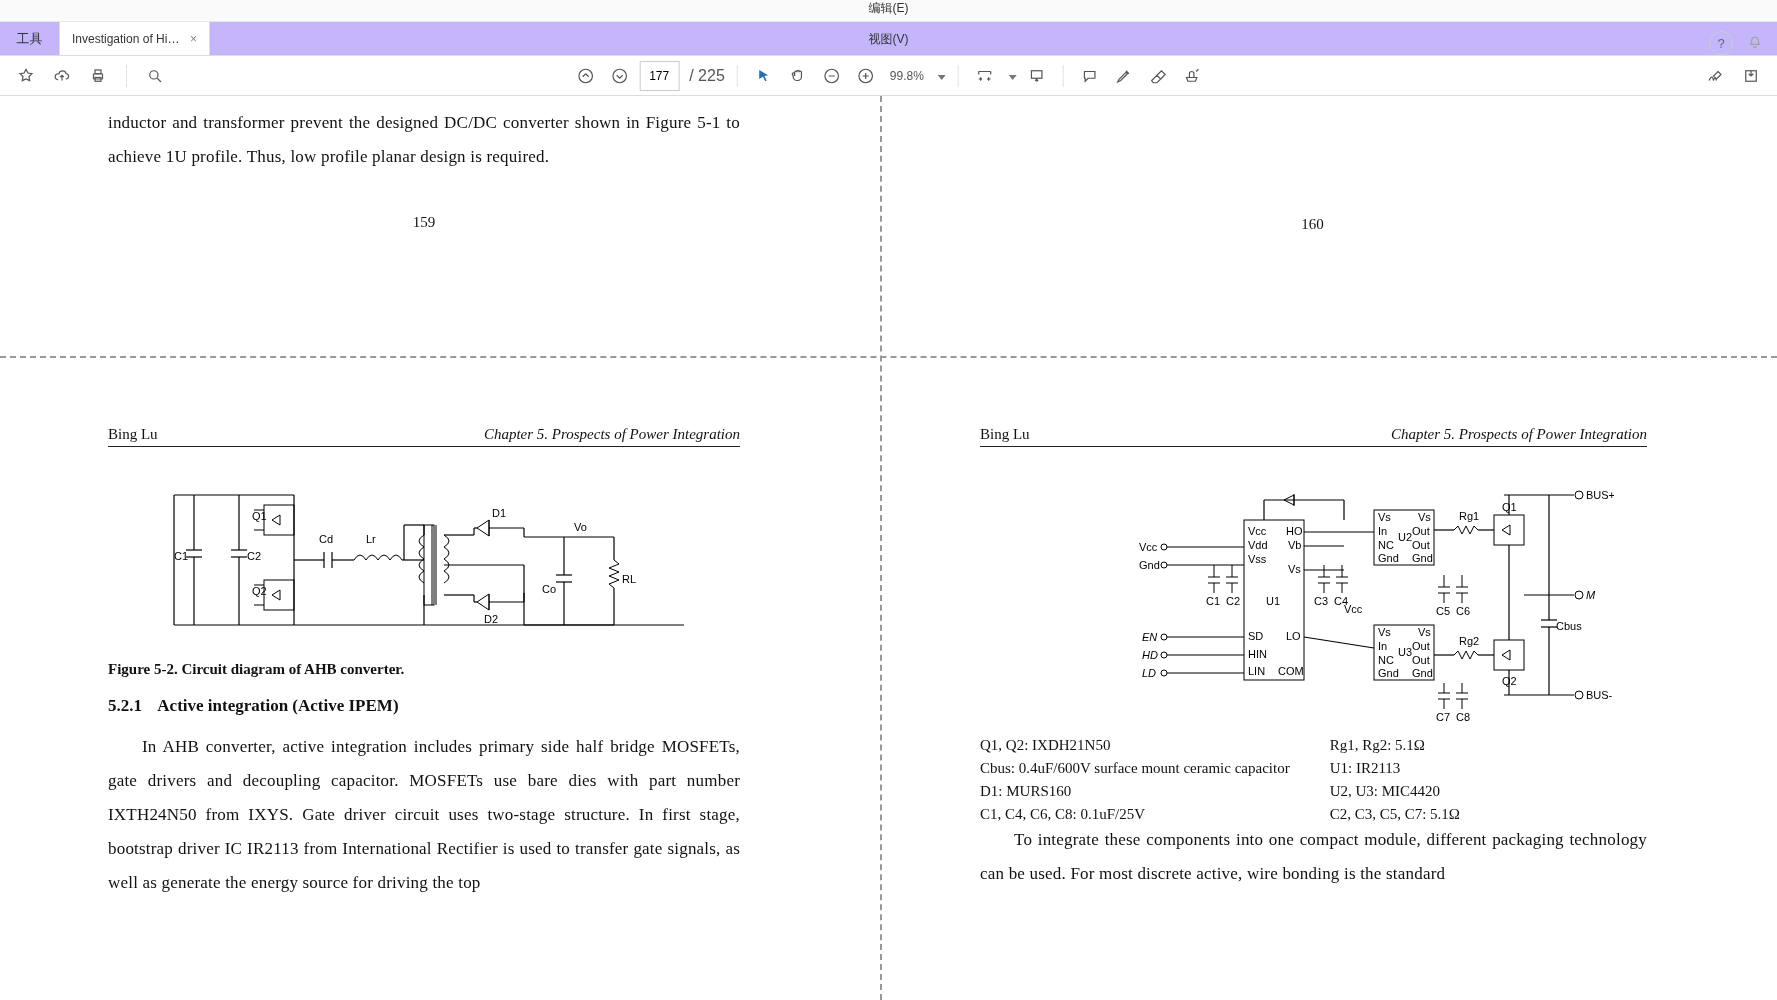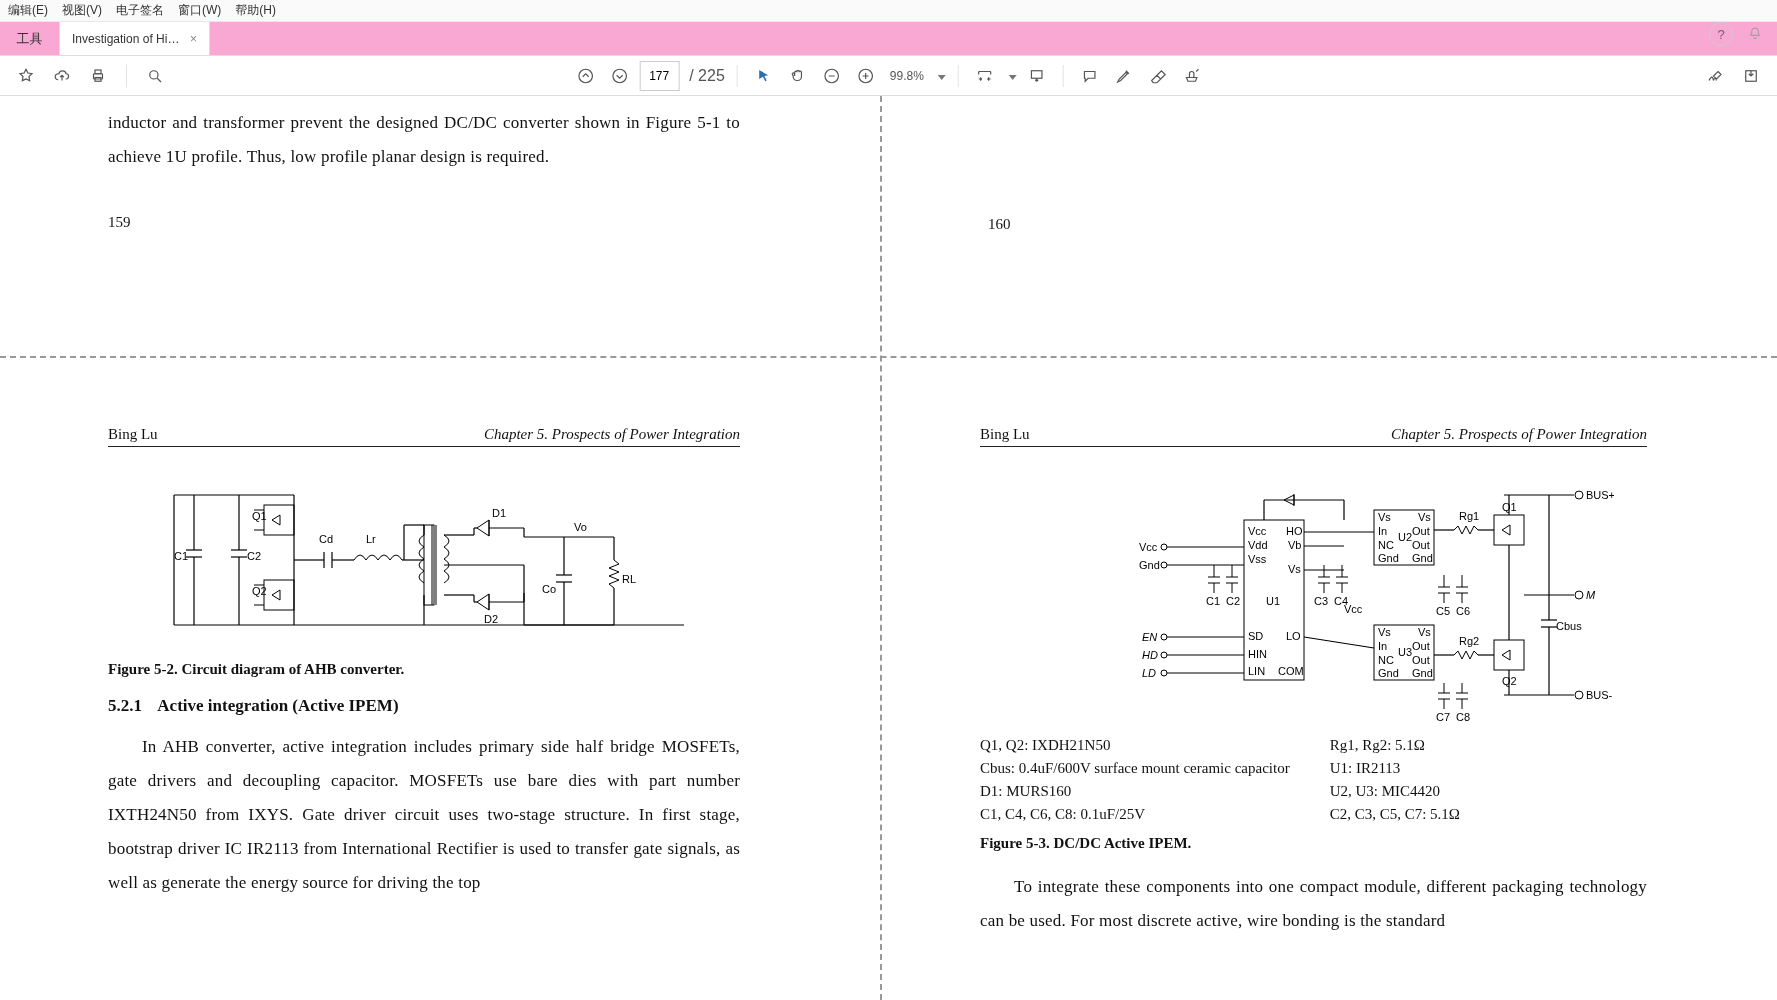--- a/index.html
+++ b/index.html
@@ -1,23 +1,23 @@
 <!DOCTYPE html>
 <html><head>
 <meta charset="utf-8">
 <style>
   * { box-sizing: border-box; margin: 0; padding: 0; }
   body { font-family: "Segoe UI", Arial, sans-serif; font-size: 12px; color: #333; background: #fff; overflow: hidden; width: 1777px; height: 1000px; }
 
   
-  .menubar { height: 22px; display: flex; align-items: center; padding: 0 8px; gap: 14px; font-size: 12px; color: #333; border-bottom: 1px solid #e8e8e8; background: #fafafa; }
+  .menubar { height: 22px; display: flex; align-items: center; padding: 0 8px; gap: 14px; font-size: 12px; color: #333; border-bottom: 1px solid #e8e8e8; background: #fafafa; flex-direction: column; }
   .menubar span { cursor: default; }
 
   
-  .tabstrip { height: 34px; display: flex; align-items: flex-start; border-bottom: 1px solid #ddd; background: #f9a8d4; }
+  .tabstrip { height: 34px; display: flex; align-items: flex-end; border-bottom: 1px solid #ddd; background: #c4b5fd; }
   .tab-tools { width: 60px; height: 100%; display:flex; align-items:center; justify-content:center; border-right: 1px solid #ddd; font-size: 13px; color:#333; }
   .tab-doc { height: 100%; display:flex; align-items:center; padding: 0 12px; border-right: 1px solid #ddd; max-width: 160px; gap:8px; font-size:12px; color:#333; background:#fff;}
   .tab-doc .label { white-space: nowrap; overflow: hidden; text-overflow: ellipsis; max-width: 110px; }
   .tab-doc .close { color:#888; font-size:12px; }
 
   
   .toolbar { height: 40px; display:flex; align-items:center; border-bottom:1px solid #ddd; background:#fff; padding: 0 6px; position:relative; }
   .tb-group { display:flex; align-items:center; gap:8px; padding:0 6px;}
   .tb-sep { width:1px; height:22px; background:#e2e2e2; margin:0 6px;}
   .tb-btn { width:28px; height:28px; display:flex; align-items:center; justify-content:center; border-radius:4px; color:#555; cursor:default; }
@@ -41,21 +41,21 @@
 
   .doc-page { position:absolute; color:#000; }
   
   .q1 { left:0;   top:0;   width:880px; height:260px; padding: 10px 140px 10px 108px; }
   .q2 { left:880px; top:0; width:897px; height:260px; padding: 10px 140px 10px 108px; }
   .q3 { left:0;   top:260px; width:880px; height:644px; padding: 70px 140px 10px 108px;}
   .q4 { left:880px; top:260px; width:897px; height:644px; padding: 70px 130px 10px 100px;}
 
   .body-text { font-family: "Times New Roman", serif; font-size: 17px; line-height: 2.0; text-align: justify; letter-spacing: .2px; color:#111;}
   .body-text.indent { text-indent: 2em; }
-  .pn { font-family:"Times New Roman",serif; font-size:15px; text-align:left; margin-top: 40px; color:#111;}
+  .pn { font-family:"Times New Roman",serif; font-size:15px; text-align:center; margin-top: 40px; color:#111;}
 
   .running { display:flex; justify-content:space-between; font-family:"Times New Roman",serif; font-size:15px; color:#111; border-bottom:1px solid #222; padding-bottom:3px; margin-bottom:18px;}
   .running .chap { font-style: italic; }
 
   .fig-caption { font-family:"Times New Roman",serif; font-size:15px; font-weight:bold; margin-top:6px; margin-bottom:18px; color:#111;}
   .sec-head { font-family:"Times New Roman",serif; font-size:17px; font-weight:bold; margin: 10px 0 14px 0; color:#111;}
   .sec-head .num { margin-right: 12px; }
 
   
   .schematic { width: 560px; height: 190px; margin: 0 auto 4px auto; position:relative; }
@@ -512,16 +512,15 @@
         <span>D1: MURS160</span>
         <span>C1, C4, C6, C8: 0.1uF/25V</span>
       </div>
       <div class="col">
         <span>Rg1, Rg2: 5.1Ω</span>
         <span>U1: IR2113</span>
         <span>U2, U3: MIC4420</span>
         <span>C2, C3, C5, C7: 5.1Ω</span>
       </div>
     </div>
-    <div class="fig-caption" style="margin-top:12px;">Figure 5-3. DC/DC Active IPEM.</div>
     <div class="body-text indent">To integrate these components into one compact module, different packaging technology can be used. For most discrete active, wire bonding is the standard</div>
   </div>
 </div>
 
 </body></html>

